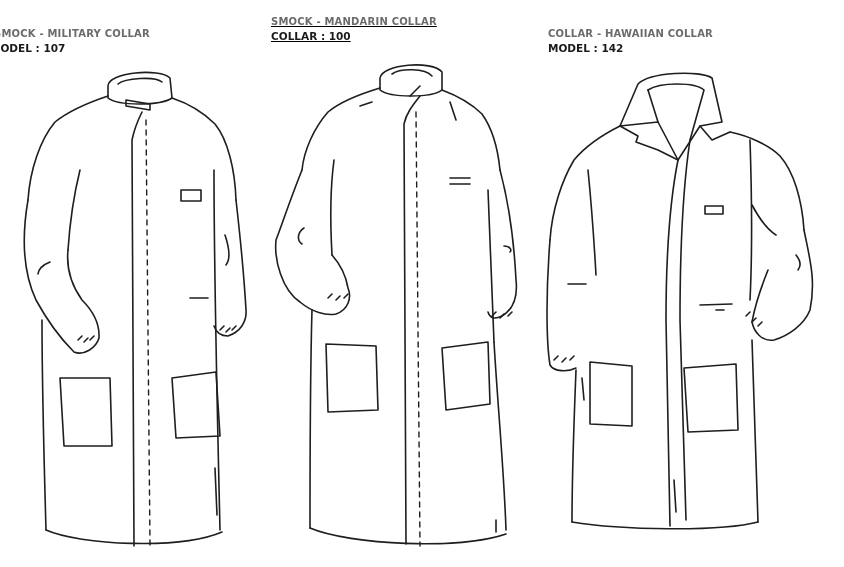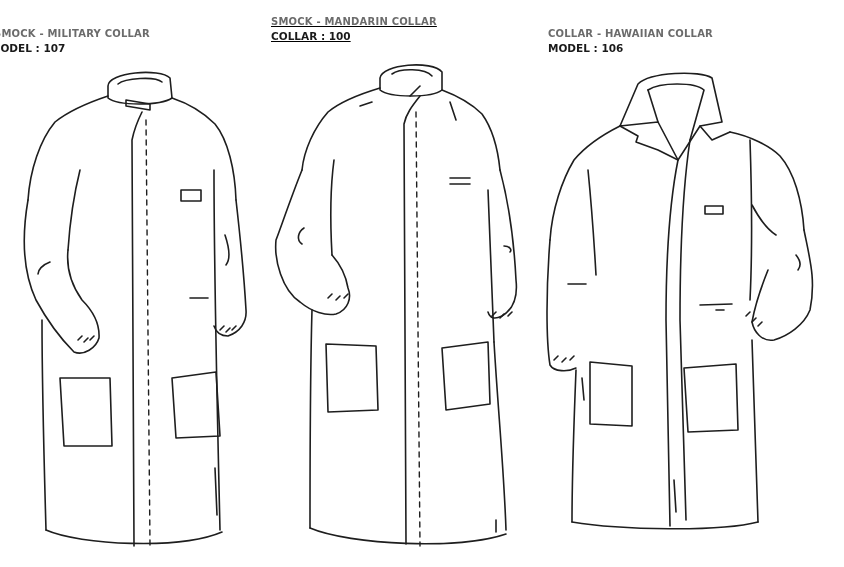--- a/index.html
+++ b/index.html
@@ -17,21 +17,21 @@
 <div class="label" style="left:-6px; top:27px;">
   <div class="name">SMOCK - MILITARY COLLAR</div>
   <div class="model" style="margin-left:-4px;">MODEL  : 107</div>
 </div>
 <div class="label" style="left:271px; top:15px;text-decoration:underline;">
   <div class="name">SMOCK - MANDARIN COLLAR</div>
   <div class="model">COLLAR  : 100</div>
 </div>
 <div class="label" style="left:548px; top:27px;">
   <div class="name">COLLAR - HAWAIIAN COLLAR</div>
-  <div class="model">MODEL  : 106</div>
+  <div class="model">MODEL  : 142</div>
 </div>
 
 <svg class="coat" width="280" height="500" viewBox="0 0 280 500" style="left:0; top:60px;">
 
   <path d="M108 26 C108 12 160 8 170 18 L172 38 C160 46 118 46 108 38 Z"></path>
   <path d="M118 24 C125 18 155 16 162 22"></path>
   <path d="M126 40 L150 44 L150 50 L126 46 Z"></path>
 
   <path d="M108 36 C90 42 70 50 55 62 C40 80 30 110 28 140"></path>
   <path d="M172 38 C190 44 205 54 215 64 C228 80 235 110 236 140"></path>

